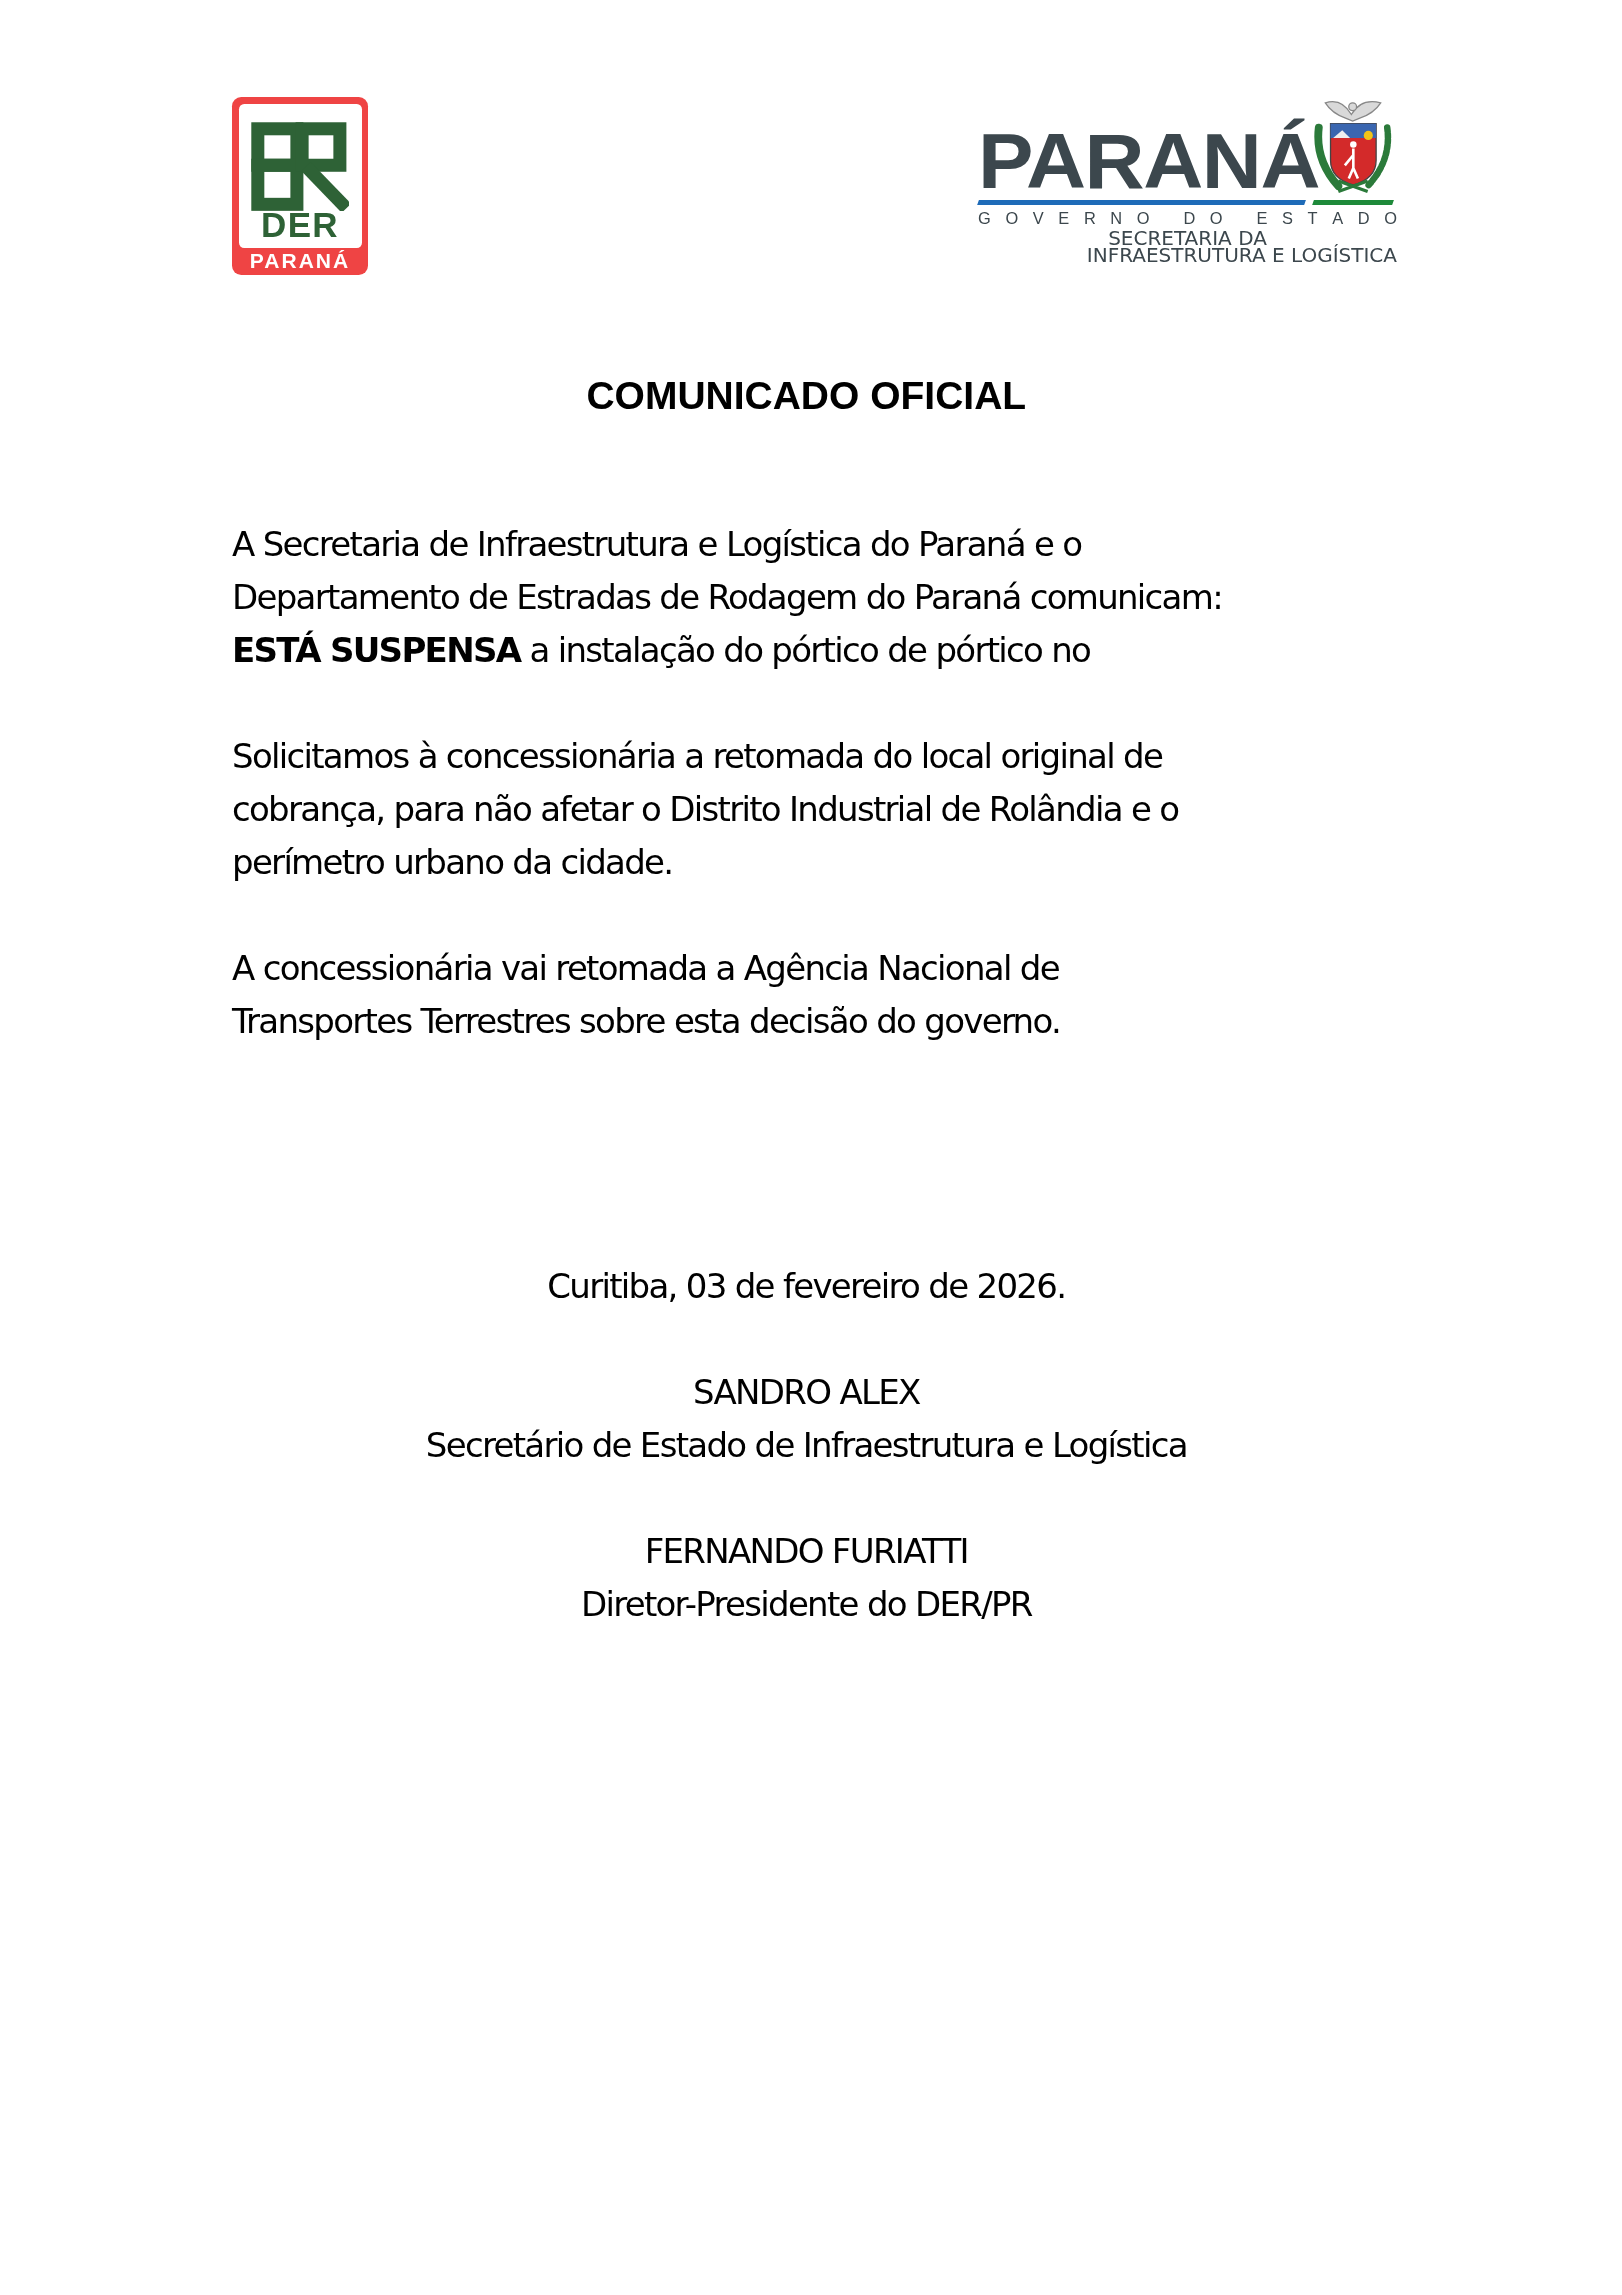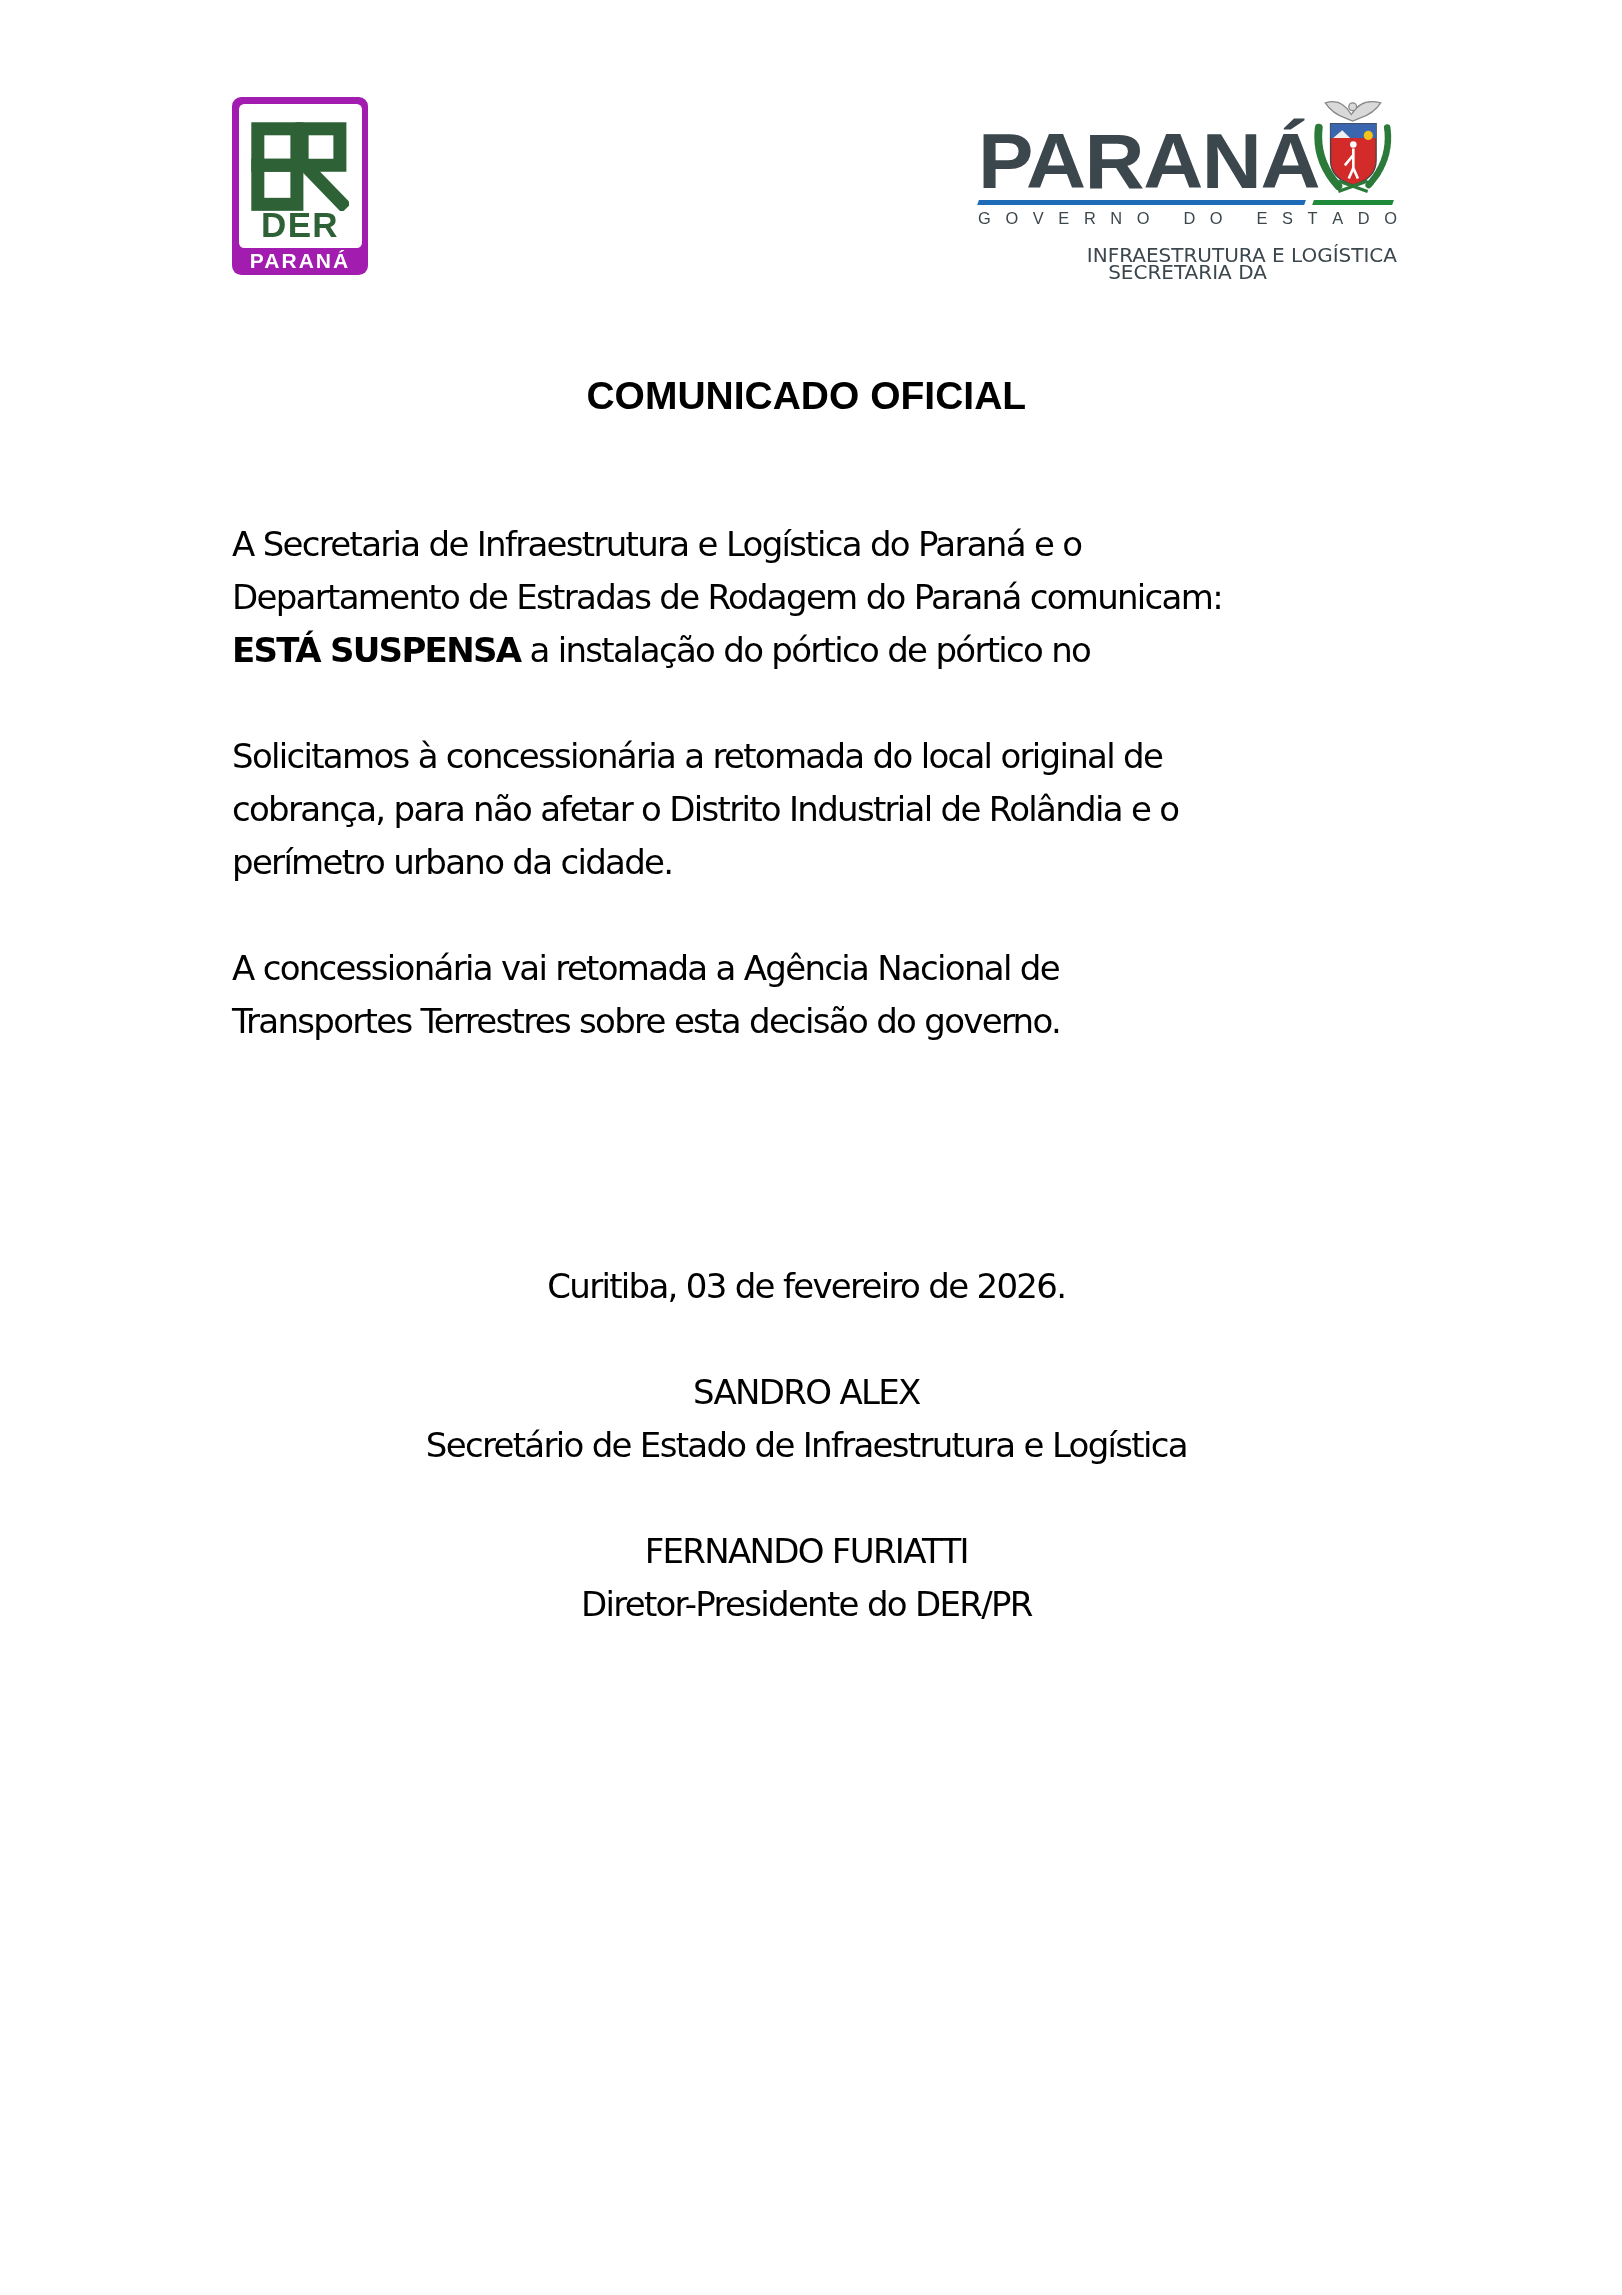--- a/index.html
+++ b/index.html
@@ -1,32 +1,32 @@
 <!DOCTYPE html>
 <html style="font-size:10.5px"><head>
   <meta charset="utf-8">
   <style>
     html, body { margin: 0; padding: 0; background: #ffffff; }
     body { width: 1623px; height: 2295px; position: relative; overflow: hidden; font-family: "DejaVu Sans", sans-serif; color: #000; }
 
     
-    .der-logo { position: absolute; left: 232px; top: 97px; width: 136px; height: 178px; background: #a21caf; border-radius: 9.2px; }
+    .der-logo { position: absolute; left: 232px; top: 97px; width: 136px; height: 178px; background: #ef4444; border-radius: 9.2px; }
     .der-inner { position: absolute; left: 6.5px; top: 6.5px; width: 123px; height: 144px; background: #fff; border-radius: 5.2px; }
     .der-mark { position: absolute; left: 11.8px; top: 9.2px; width: 99px; height: 98px; }
     .der-text { position: absolute; left: 0; right: 0; top: 103px; text-align: center; font-family: "Liberation Sans", sans-serif; font-weight: 700; font-size: 35px; color: #2e6236; letter-spacing: 1.3px; line-height: 1; }
     .der-parana { position: absolute; left: 0; right: 0; top: 153px; text-align: center; font-family: "Liberation Sans", sans-serif; font-weight: 700; font-size: 21px; color: #fff; letter-spacing: 2px; line-height: 1; }
 
     
     .pr-logo { position: absolute; left: 978px; top: 95px; width: 419px; height: 186px; }
     .pr-word { position: absolute; left: 0; top: 27.5px; font-family: "Liberation Sans", sans-serif; font-weight: 700; font-size: 77px; color: #3c474d; letter-spacing: -1.3px; line-height: 1; transform: scaleX(1.08); transform-origin: left; }
     .pr-bar-blue { position: absolute; left: 0; top: 105px; width: 327px; height: 5.2px; background: #1e6bb8; transform: skewX(-20deg); transform-origin: left; }
     .pr-bar-green { position: absolute; left: 335px; top: 105px; width: 80px; height: 5.2px; background: #1e8a3a; transform: skewX(-20deg); }
     .pr-gov { position: absolute; left: 0; top: 115px; width: 419px; display: flex; justify-content: space-between; font-family: "Liberation Sans", sans-serif; font-size: 16.4px; color: #3c474d; line-height: 1; }
     .pr-sec { position: absolute; left: 0; width: 419px; text-align: center; font-family: "DejaVu Sans", sans-serif; font-size: 20px; color: #3c474d; line-height: 1; }
-    .pr-sec.l1 { top: 133px; margin-top: 34px; }
+    .pr-sec.l1 { top: 133px; }
     .pr-sec.l2 { top: 150px; text-align: right; }
     .coat { position: absolute; left: 334px; top: 0; width: 82px; height: 101px; }
 
     
     .title { position: absolute; left: 0; right: 0; top: 376px; text-align: center; font-family: "Liberation Sans", sans-serif; font-weight: 700; font-size: 39px; line-height: 1; transform: translateX(-5.2px); }
 
     
     .body { position: absolute; left: 232px; top: 518px; width: 1165px; font-family: "DejaVu Sans", sans-serif; font-size: 34px; line-height: 53px; letter-spacing: -1.7px; }
     .para { margin: 0 0 53px 0; }
     .line { display: block; white-space: nowrap; }

